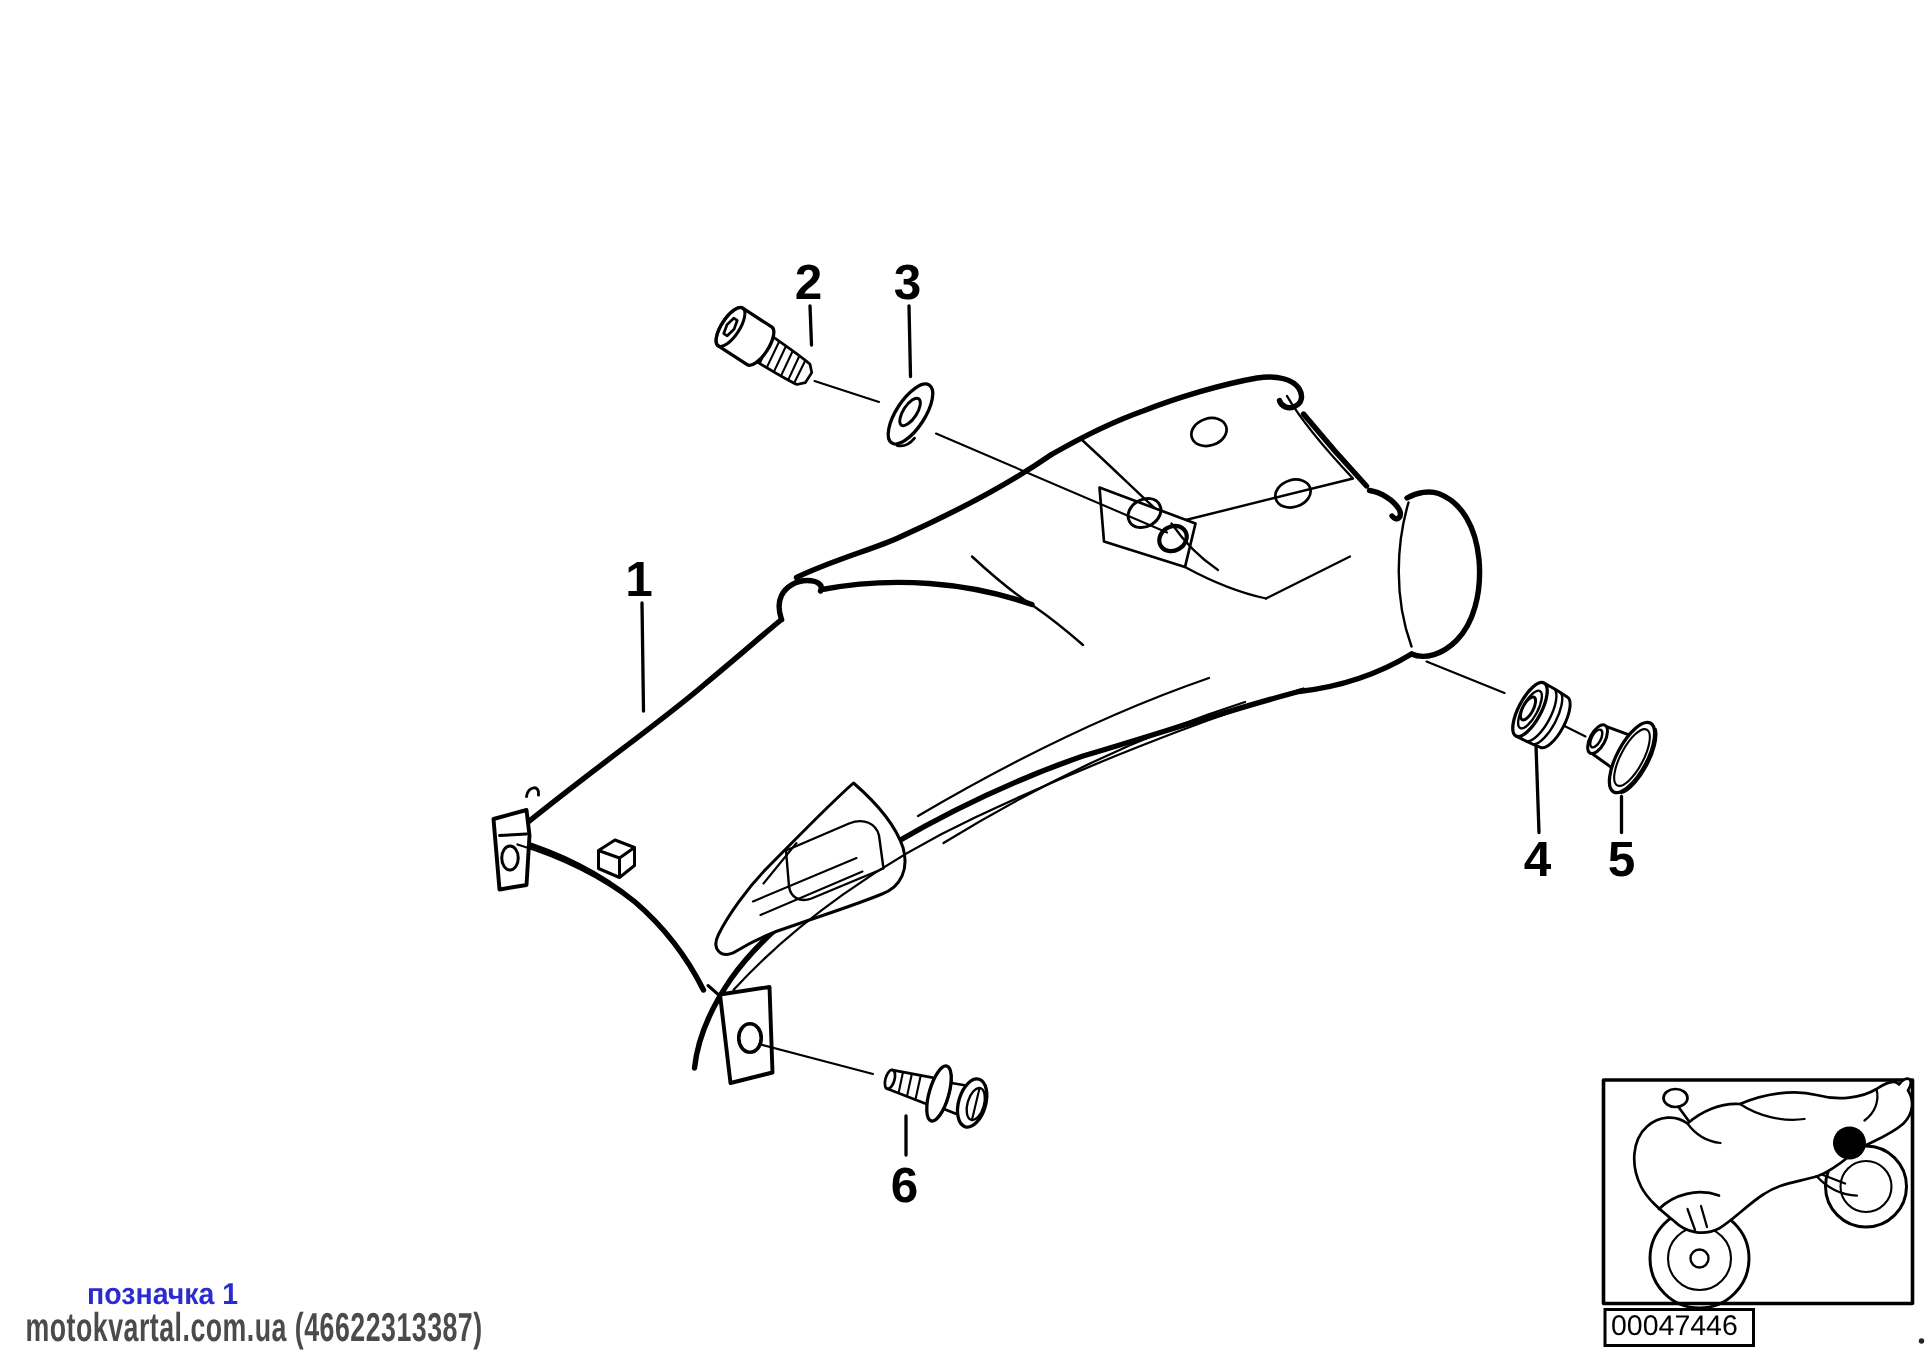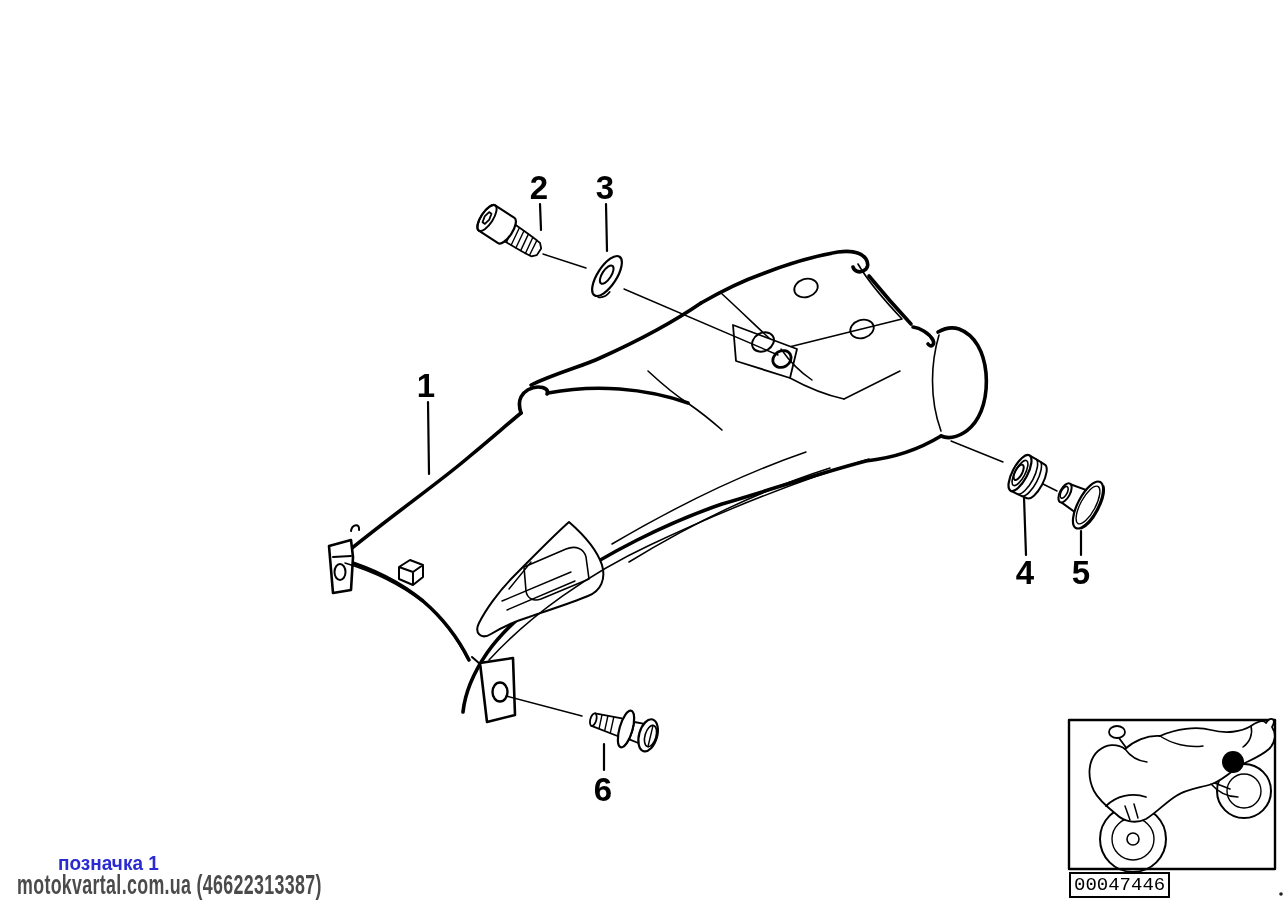--- a/index.html
+++ b/index.html
@@ -9,21 +9,21 @@
   }
   .art{position:absolute;left:0;top:0;}
   .callout{
     position:absolute;transform:translateX(-50%);
     font-family:"Liberation Sans",sans-serif;
     font-weight:bold;font-size:33px;line-height:1;color:#000;
   }
   .code-box{
     position:absolute;left:1069px;top:872px;width:94px;height:22px;
     border:2px solid #000;background:#fff;
-    font-family:Liberation Mono, monospace;font-size:19px;line-height:22px;
+    font-family:Liberation Sans, sans-serif;font-size:19px;line-height:22px;
     color:#000;padding-left:3px;letter-spacing:0px;white-space:nowrap;
   }
   .footer-note{
     position:absolute;left:58px;top:852px;
     font-size:20px;font-weight:bold;color:#2b2bd2;
     transform:scaleX(0.95);transform-origin:0 0;white-space:nowrap;
   }
   .footer-watermark{
     position:absolute;left:17px;top:870px;
     font-size:27px;font-weight:bold;color:#4b4b4b;

